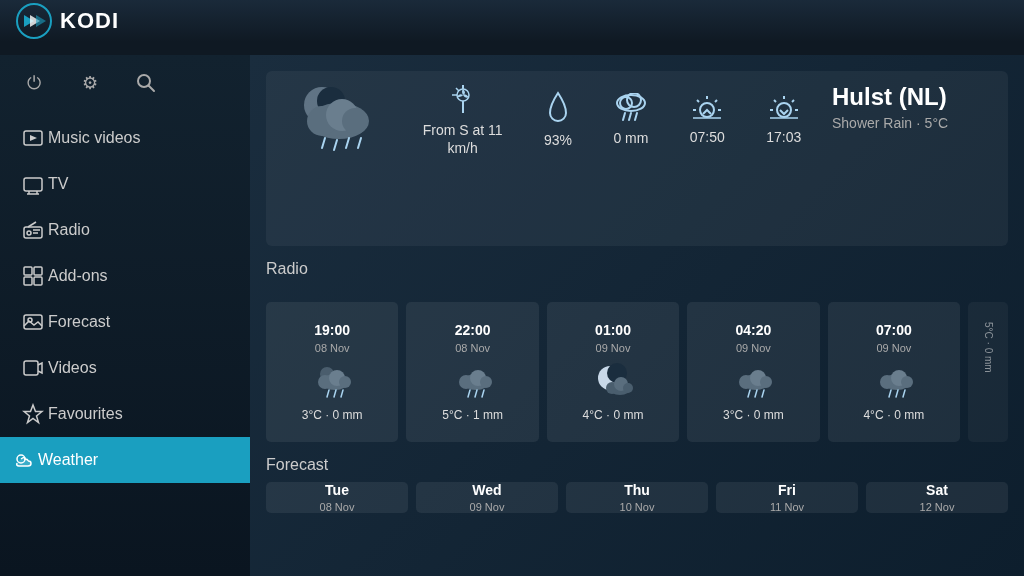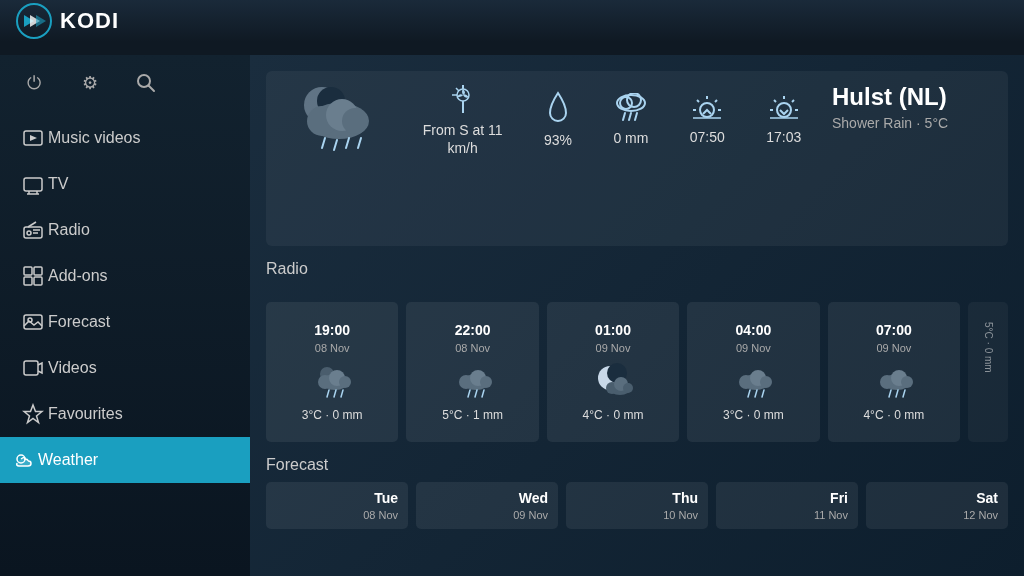--- a/index.html
+++ b/index.html
@@ -199,25 +199,25 @@
 
     
     #forecast-section {}
     #forecast-cards {
       display: flex;
       gap: 8px;
     }
     .forecast-card {
       background: rgba(255,255,255,0.07);
       border-radius: 5px;
-      padding: 8px 10px;
+      padding: 0 10px;
       flex: 1;
       display: flex;
       flex-direction: column;
-      align-items: flex-end;
+      align-items: center;
       gap: 3px;
     }
     .forecast-day { font-size: 14px; font-weight: bold; color: #fff; }
     .forecast-date { font-size: 11px; color: #aaa; }
   </style>
 </head>
 <body>
 
 <div id="header">
   <div id="kodi-logo">
@@ -472,21 +472,21 @@
 
           <ellipse cx="30" cy="26" rx="11" ry="7" fill="#4a5e6e"></ellipse>
           <circle cx="22" cy="26" r="6" fill="#4a5e6e"></circle>
           <circle cx="31" cy="22" r="7" fill="#5a6e7e"></circle>
           <circle cx="38" cy="26" r="5" fill="#4a5e6e"></circle>
         </svg>
         <span class="hourly-temp">4°C · 0 mm</span>
       </div>
 
       <div class="hourly-card">
-        <span class="hourly-time">04:00</span>
+        <span class="hourly-time">04:20</span>
         <span class="hourly-date">09 Nov</span>
         <svg width="46" height="38" viewBox="0 0 46 38" class="hourly-icon">
           <ellipse cx="26" cy="20" rx="13" ry="8" fill="#5a6e7e"></ellipse>
           <circle cx="16" cy="20" r="7" fill="#5a6e7e"></circle>
           <circle cx="28" cy="16" r="8" fill="#6a7e8e"></circle>
           <circle cx="36" cy="20" r="6" fill="#5a6e7e"></circle>
           <line x1="20" y1="28" x2="18" y2="35" stroke="#aad4f0" stroke-width="1.5" stroke-linecap="round"></line>
           <line x1="27" y1="28" x2="25" y2="35" stroke="#aad4f0" stroke-width="1.5" stroke-linecap="round"></line>
           <line x1="34" y1="28" x2="32" y2="35" stroke="#aad4f0" stroke-width="1.5" stroke-linecap="round"></line>
         </svg>

